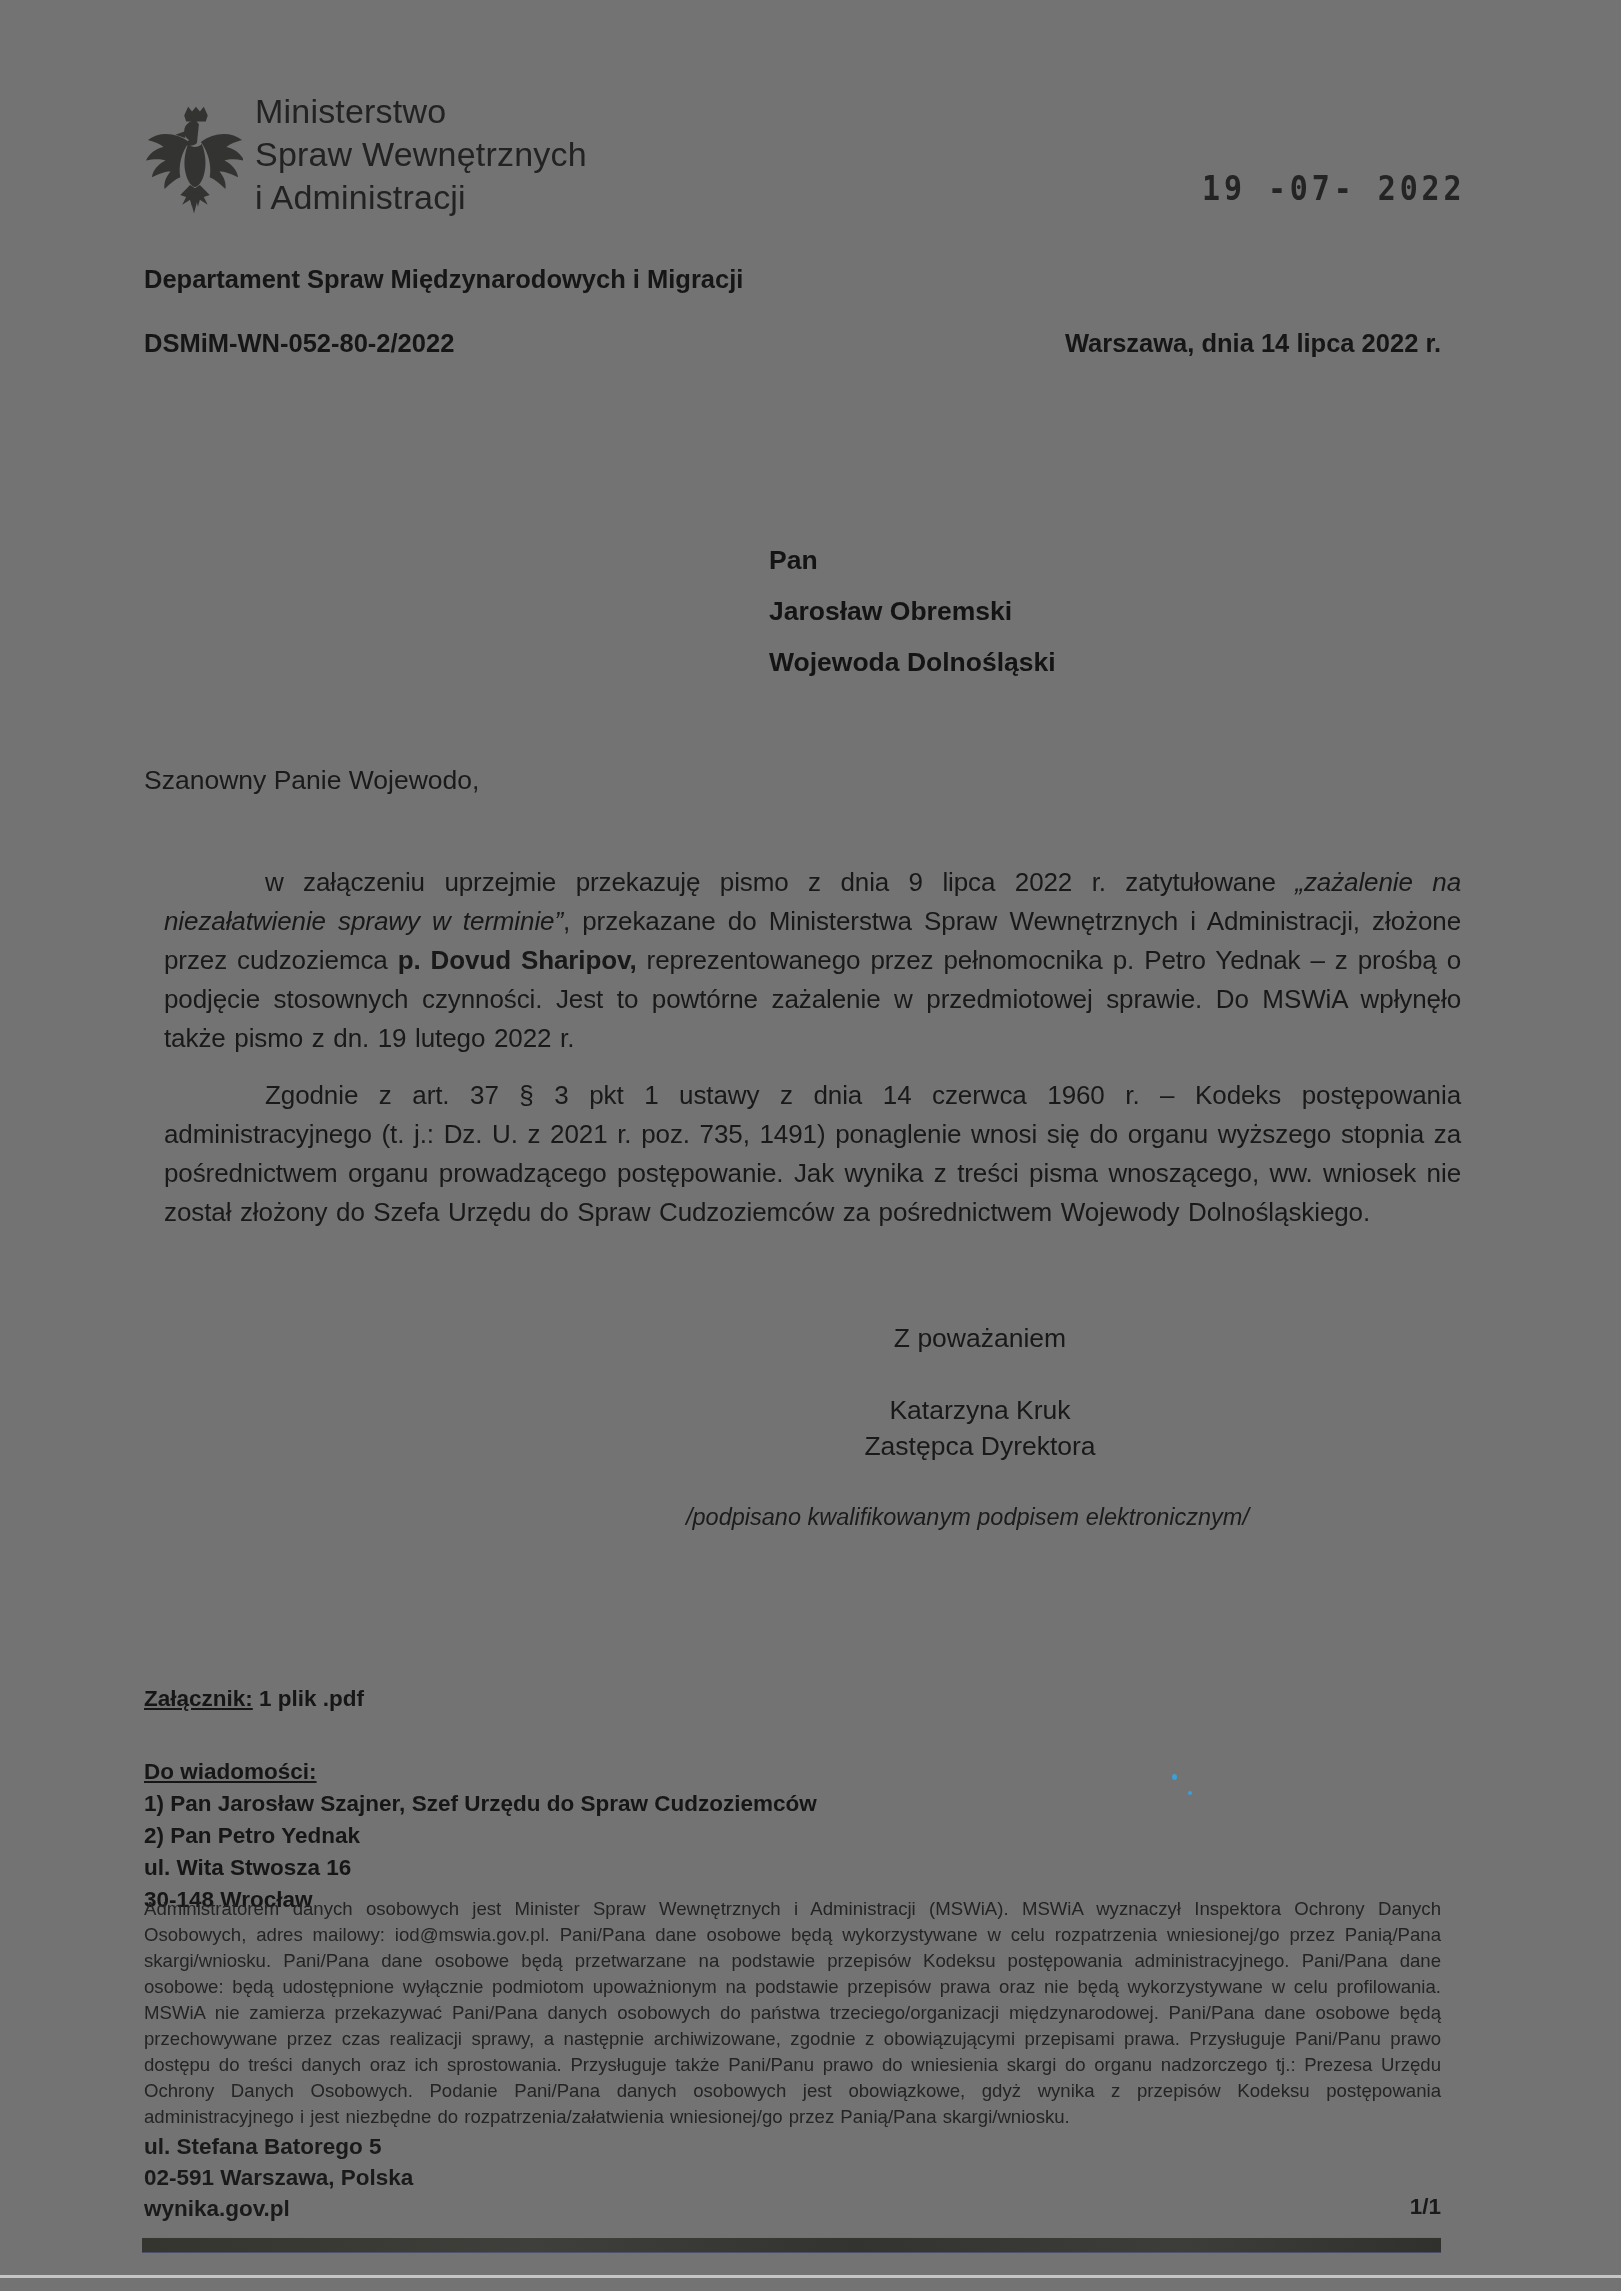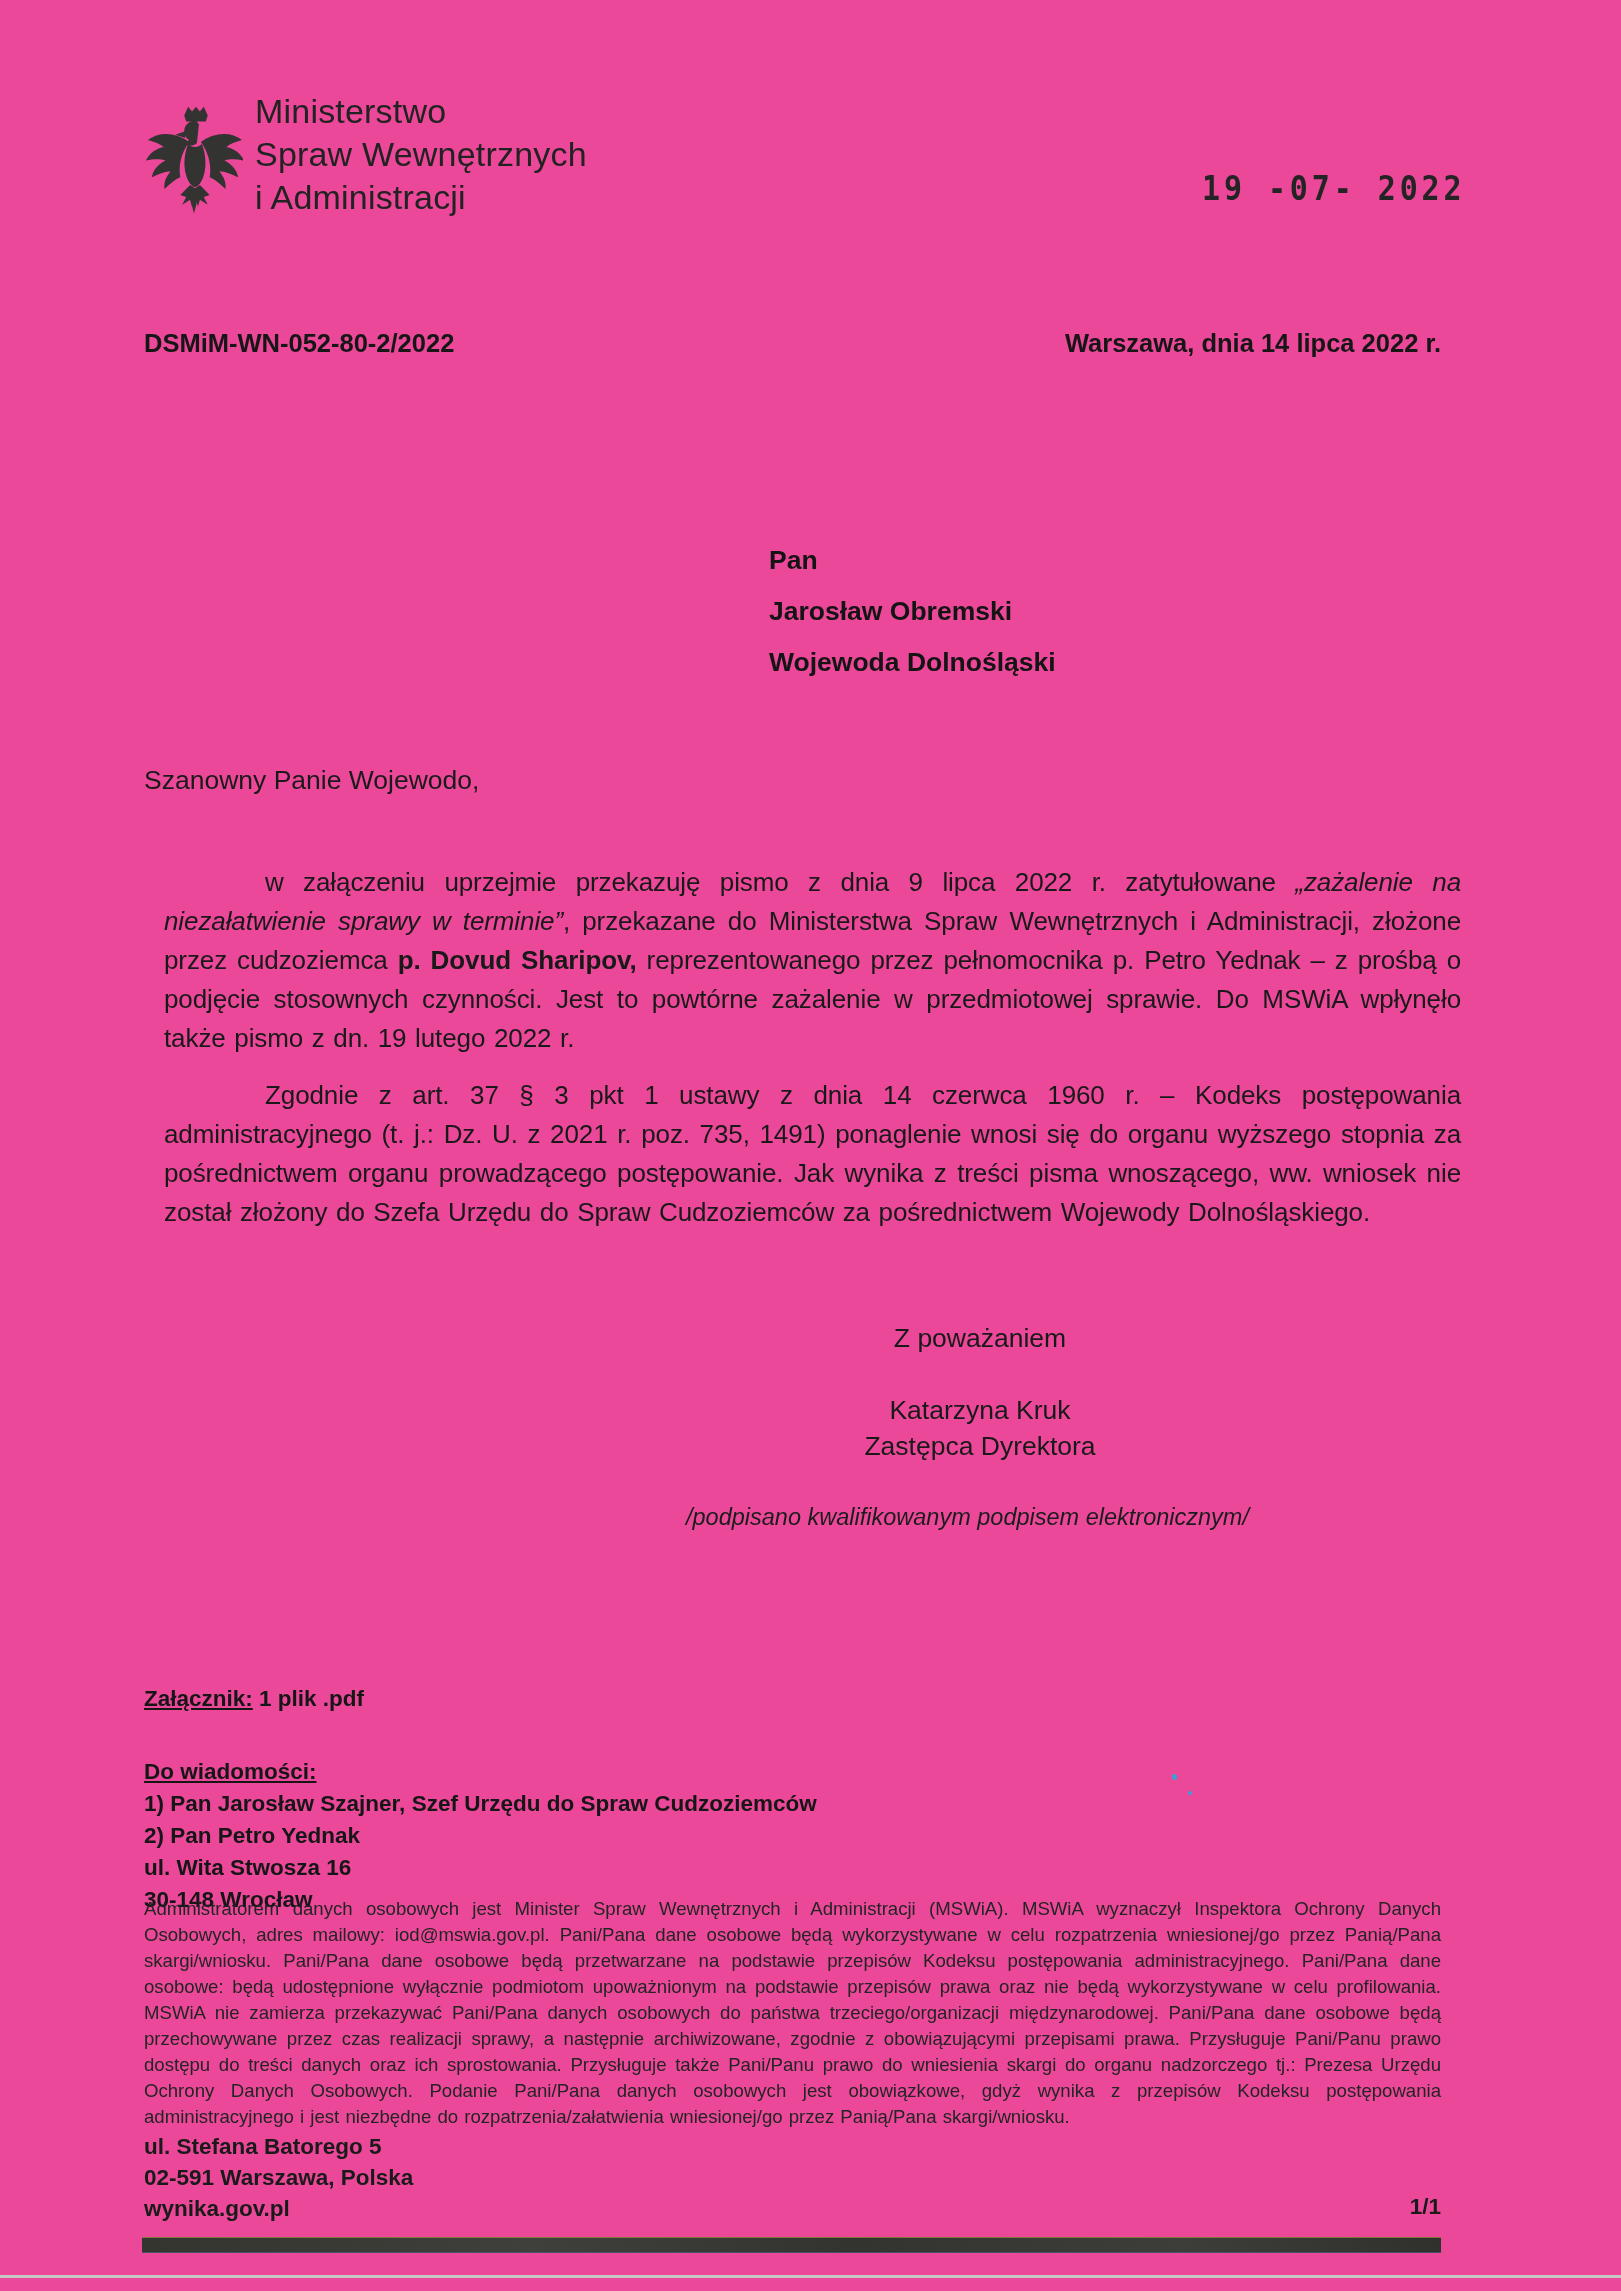--- a/index.html
+++ b/index.html
@@ -1,19 +1,19 @@
 <!DOCTYPE html>
 <html lang="pl"><head>
 <meta charset="utf-8">
 <style>
   html,body{margin:0;padding:0;background:#e8e8e8;}
   .page{
     position:relative;
     width:1621px;height:2292px;
-    background:#ec4899;
+    background:#737373;
     color:#1b1b1b;
     font-family:"Liberation Sans",sans-serif;
     overflow:hidden;
   }
   
   .eagle{position:absolute;left:145px;top:98px;width:98px;height:137px;}
   .ministry{
     position:absolute;left:255px;top:90px;
     font-size:34px;line-height:43px;font-weight:400;color:#222;
     letter-spacing:0.2px;
@@ -126,20 +126,21 @@
   </svg>
 
   <div class="ministry">
     <div>Ministerstwo</div>
     <div>Spraw Wewnętrznych</div>
     <div>i Administracji</div>
   </div>
 
   <div class="stamp">19 -07- 2022</div>
 
+  <div class="department">Departament Spraw Międzynarodowych i Migracji</div>
 
   <div class="ref-row">
     <span>DSMiM-WN-052-80-2/2022</span>
     <span>Warszawa, dnia 14 lipca 2022 r.</span>
   </div>
 
   <div class="addressee">
     <div>Pan</div>
     <div>Jarosław Obremski</div>
     <div>Wojewoda Dolnośląski</div>

